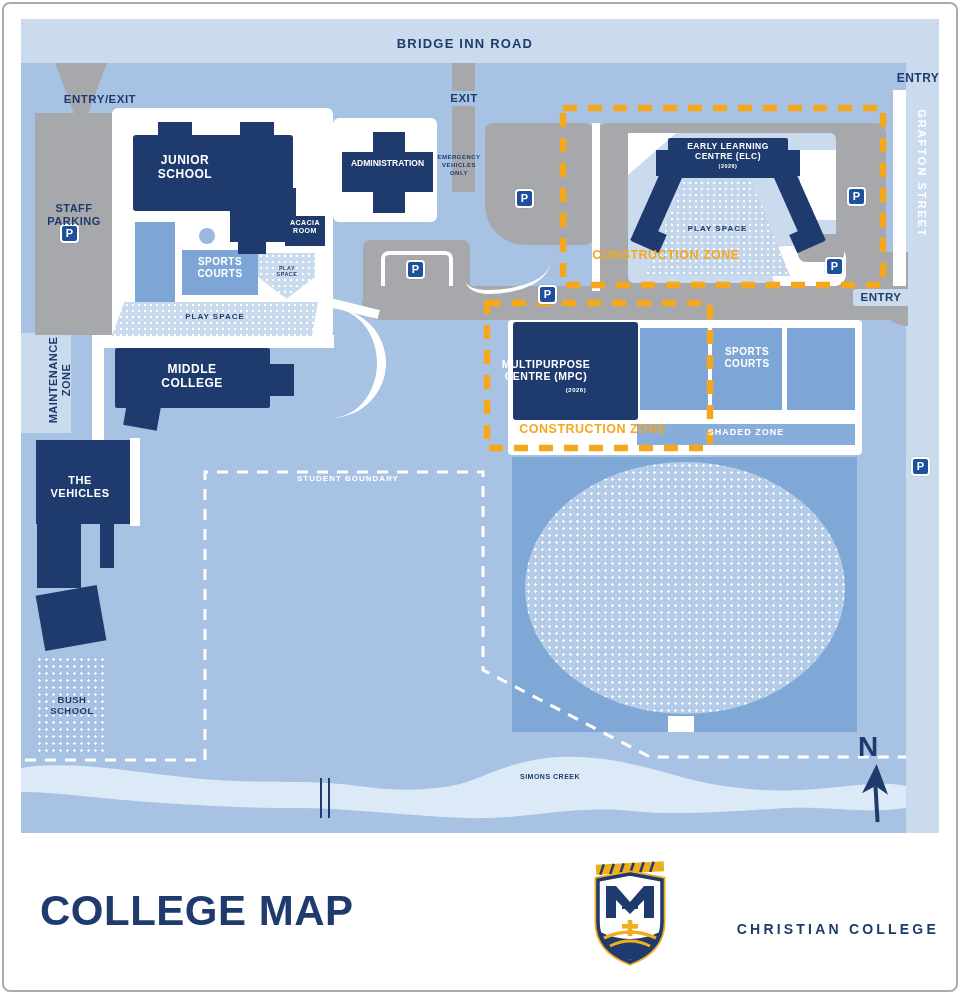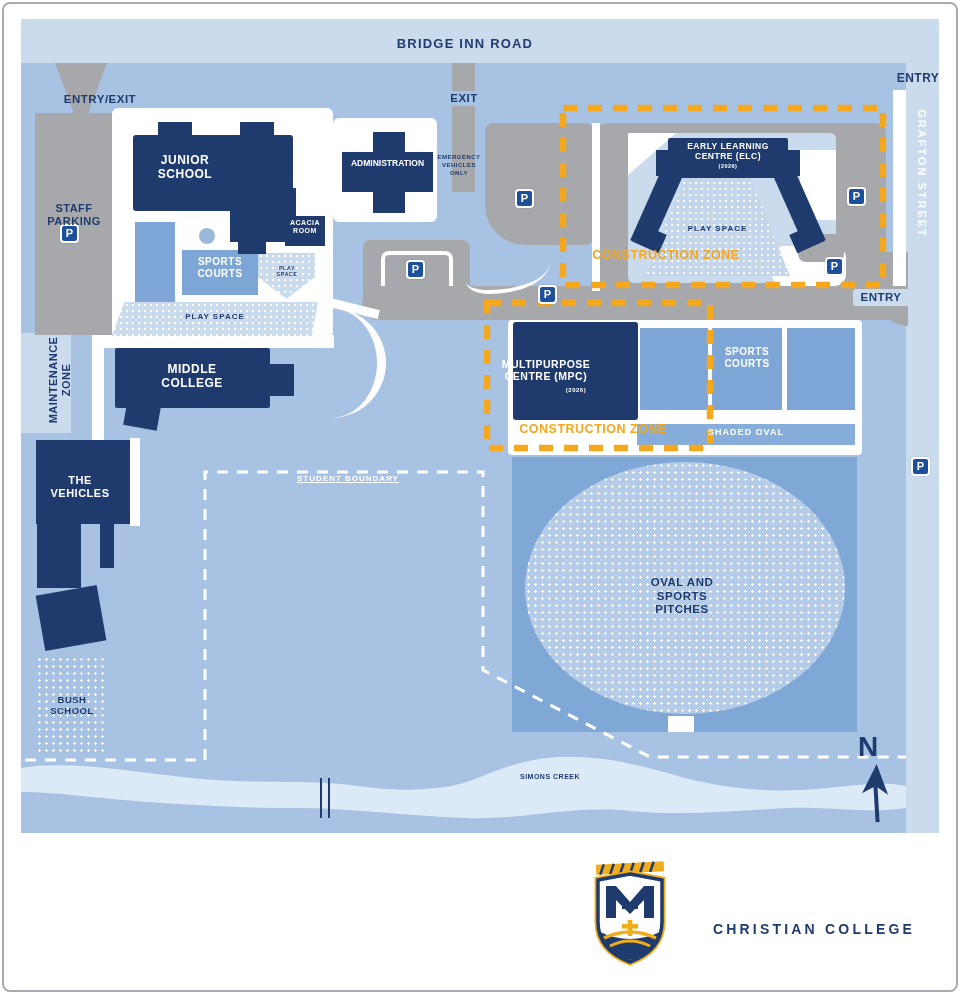--- a/index.html
+++ b/index.html
@@ -139,33 +139,33 @@
   <div class="lbl wlbl" style="left:678px;top:141px;width:100px;font-size:8.5px;">EARLY LEARNING CENTRE (ELC)</div>
   <div class="lbl wlbl" style="left:678px;top:163px;width:100px;font-size:5.5px;">(2026)</div>
   <div class="lbl" style="left:645px;top:224px;width:145px;font-size:8px;letter-spacing:1px;">PLAY SPACE</div>
   <div class="lbl olbl" style="left:590px;top:248px;width:152px;font-size:12.5px;letter-spacing:.5px;">CONSTRUCTION ZONE</div>
   <div class="lbl olbl" style="left:517px;top:422px;width:152px;font-size:12.5px;letter-spacing:.5px;">CONSTRUCTION ZONE</div>
   <div class="lbl" style="left:12px;top:367px;width:96px;font-size:11px;transform:rotate(-90deg);">MAINTENANCE ZONE</div>
   <div class="lbl wlbl" style="left:147px;top:362px;width:90px;font-size:12px;">MIDDLE COLLEGE</div>
   <div class="lbl wlbl" style="left:488px;top:358px;width:116px;font-size:10.5px;">MULTIPURPOSE CENTRE (MPC)</div>
   <div class="lbl wlbl" style="left:518px;top:387px;width:116px;font-size:6px;">(2026)</div>
   <div class="lbl wlbl" style="left:712px;top:346px;width:70px;font-size:10px;">SPORTS COURTS</div>
-  <div class="lbl wlbl" style="left:637px;top:427px;width:218px;font-size:9px;letter-spacing:1px;">SHADED OVAL</div>
+  <div class="lbl wlbl" style="left:637px;top:427px;width:218px;font-size:9px;letter-spacing:1px;">SHADED ZONE</div>
   <div class="lbl wlbl" style="left:40px;top:474px;width:80px;font-size:11px;">THE VEHICLES</div>
-  <div class="lbl wlbl" style="left:288px;top:474px;width:120px;font-size:8px;letter-spacing:1px;text-decoration:underline;">STUDENT BOUNDARY</div>
-  <div class="lbl" style="left:632px;top:576px;width:100px;font-size:11.5px;">OVAL AND SPORTS PITCHES</div>
+  <div class="lbl wlbl" style="left:288px;top:474px;width:120px;font-size:8px;letter-spacing:1px;">STUDENT BOUNDARY</div>
   <div class="lbl" style="left:46px;top:694px;width:52px;font-size:9.5px;">BUSH SCHOOL</div>
   <div class="lbl" style="left:505px;top:773px;width:90px;font-size:7px;letter-spacing:.5px;">SIMONS CREEK</div>
 
   <div class="lbl" style="left:852px;top:730px;width:32px;font-size:28px;letter-spacing:0;">N</div>
   <svg class="abs" style="left:858px;top:764px;transform:rotate(3deg);" width="34" height="62" viewBox="0 0 34 62">
     <polygon points="17,0 30,30 17,22 4,30" fill="#1f3b6e"></polygon>
     <line x1="17" y1="22" x2="21" y2="58" stroke="#1f3b6e" stroke-width="4"></line>
   </svg>
 
+  <div class="lbl" style="left:40px;top:886px;width:430px;font-size:42px;letter-spacing:.5px;text-align:left;">COLLEGE MAP</div>
 
   <svg class="abs" style="left:588px;top:860px;" width="84" height="106" viewBox="0 0 84 106">
     <g transform="rotate(-3 42 9)">
       <rect x="8" y="3" width="68" height="10" fill="#f0ad1e"></rect>
       <g stroke="#1f3b6e" stroke-width="2.5">
         <line x1="16" y1="3" x2="12" y2="13"></line>
           <line x1="26" y1="3" x2="22" y2="13"></line>
         <line x1="36" y1="3" x2="32" y2="13"></line>
           <line x1="46" y1="3" x2="42" y2="13"></line>
         <line x1="56" y1="3" x2="52" y2="13"></line>
@@ -177,16 +177,16 @@
     <polygon points="18,26 28,26 42,42 56,26 66,26 66,58 56,58 56,40 42,54 28,40 28,58 18,58" fill="#1f3b6e"></polygon>
     <rect x="34" y="44" width="16" height="5" fill="#1f3b6e"></rect>
     <rect x="39.7" y="60" width="4.6" height="16" fill="#f0ad1e"></rect>
     <rect x="34" y="64" width="16" height="4.6" fill="#f0ad1e"></rect>
     <path d="M14,74 Q42,84 70,74 L70,64? " fill="none" stroke="none"></path>
     <path d="M12,72 Q42,86 72,72 Q68,94 42,100 Q16,94 12,72 Z" fill="#1f3b6e"></path>
     <path d="M16,78 Q42,66 68,78" fill="none" stroke="#f0ad1e" stroke-width="3.5"></path>
     <path d="M22,86 Q42,76 62,86" fill="none" stroke="#f0ad1e" stroke-width="3"></path>
   </svg>
 
-  <div class="lbl" style="left:689px;top:921px;width:250px;font-size:14px;letter-spacing:3.2px;text-align:center;">CHRISTIAN COLLEGE</div>
+  <div class="lbl" style="left:689px;top:921px;width:250px;font-size:14px;letter-spacing:3.2px;text-align:right;">CHRISTIAN COLLEGE</div>
 
   <div class="frame"></div>
 </div>
 
 </body></html>

